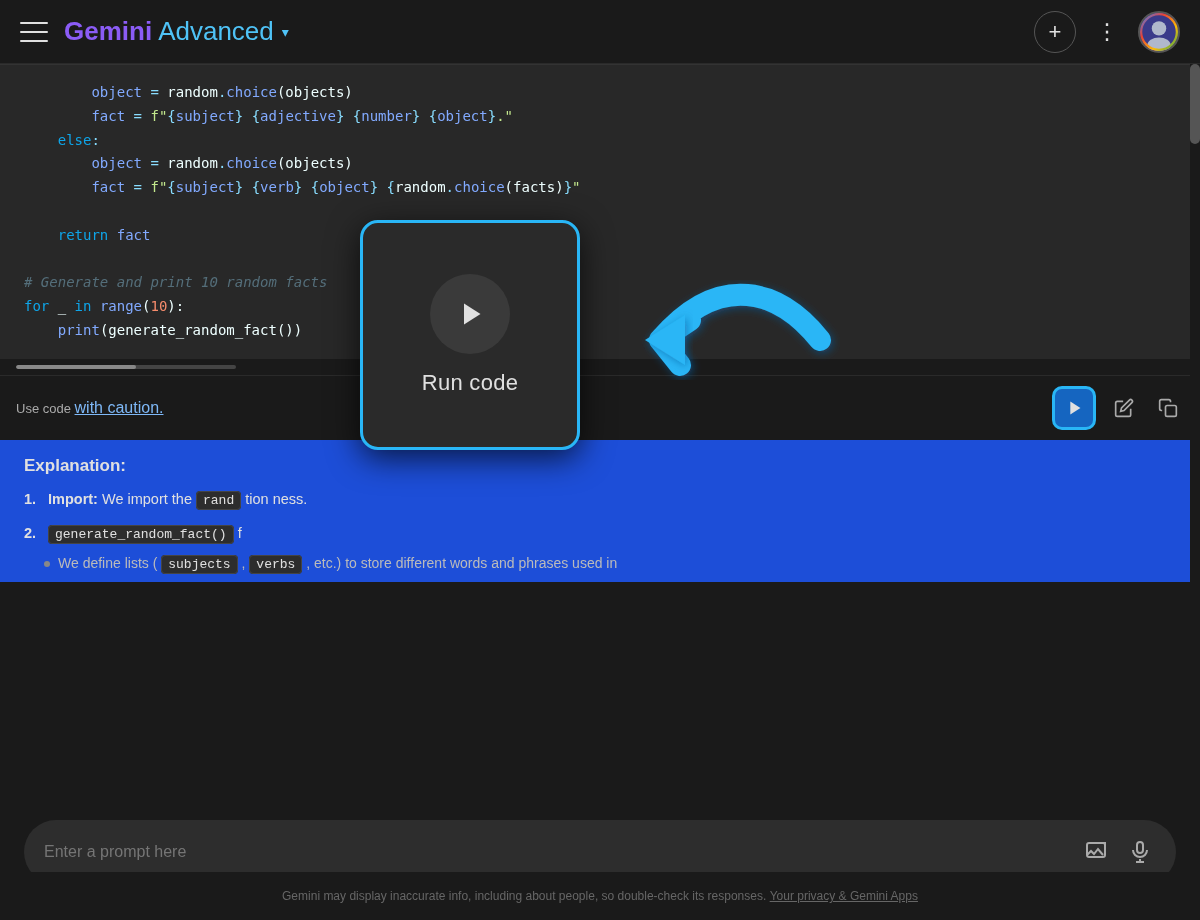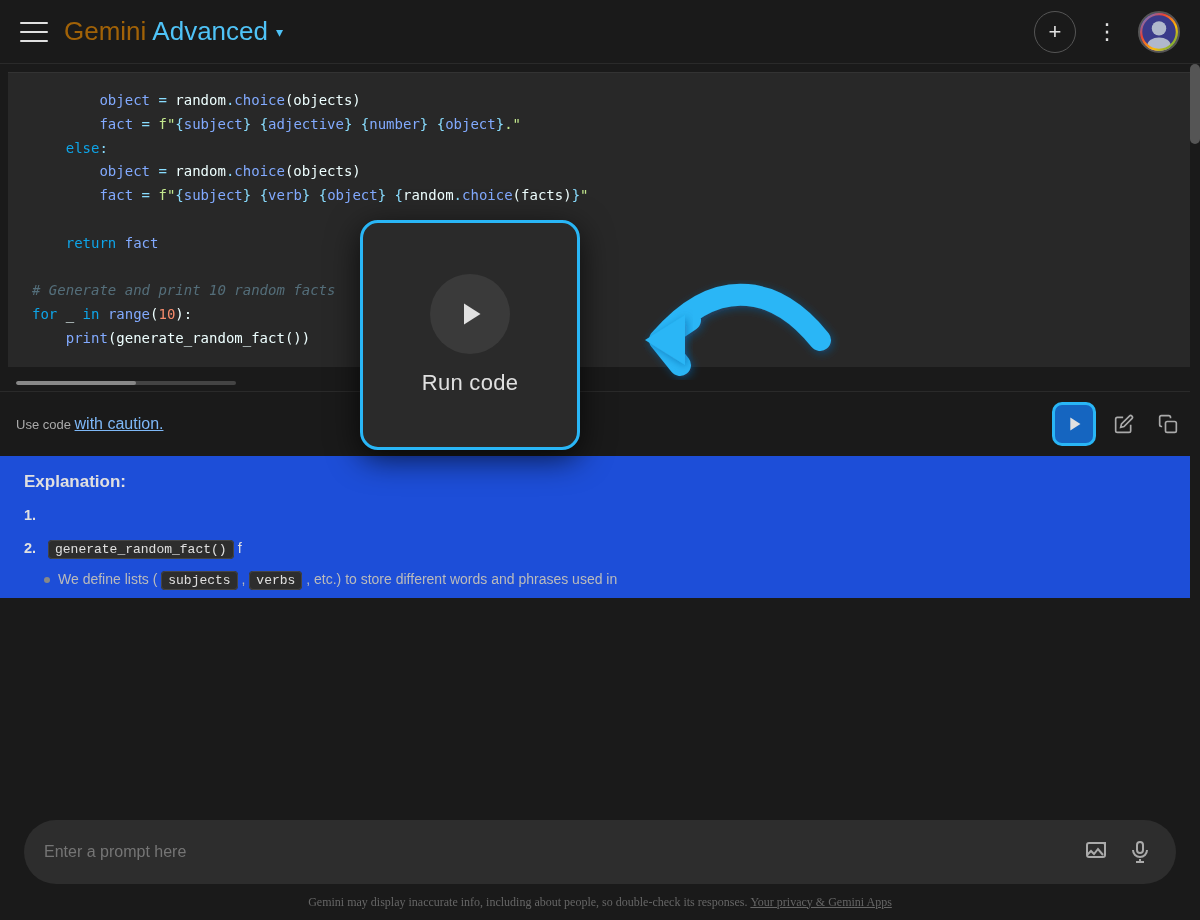--- a/index.html
+++ b/index.html
@@ -40,22 +40,22 @@
       border-radius: 2px;
     }
     .header-title {
       display: flex;
       align-items: center;
       gap: 6px;
       flex: 1;
     }
     .title-gemini {
       font-size: 26px;
-      font-weight: 400;
-      color: #a16207;
+      font-weight: 700;
+      color: #8b5cf6;
     }
     .title-advanced {
       font-size: 26px;
       font-weight: 500;
       color: #4fc3f7;
     }
     .title-chevron {
       font-size: 14px;
       color: #4fc3f7;
       margin-left: 2px;
@@ -107,21 +107,21 @@
     }
 
     .code-block {
       background: #282828;
       padding: 16px 24px;
       font-family: 'Courier New', 'Consolas', monospace;
       font-size: 14px;
       line-height: 1.7;
       color: #e0e0e0;
       overflow-x: hidden;
-      margin: 8px;
+      margin: 0;
       border-top: 1px solid #333;
     }
 
     .code-line { display: block; }
     .kw-purple { color: #0ea5e9; }
     .kw-blue { color: #82aaff; }
     .kw-orange { color: #f78c6c; }
     .kw-cyan { color: #89ddff; }
     .kw-white { color: #eeffff; }
     .kw-comment { color: #546e7a; font-style: italic; }
@@ -292,28 +292,27 @@
       align-items: center;
       padding: 4px;
     }
 
     
     .footer-disclaimer {
       position: fixed;
       bottom: 0;
       left: 0;
       right: 0;
-      height: 36px;
+      height: 48px;
       display: flex;
       align-items: center;
       justify-content: center;
       font-size: 12px;
       color: #666;
       background: #1a1a1a;
-      font-family: Liberation Serif, serif;
     }
     .footer-disclaimer a {
       color: #666;
       text-decoration: underline;
     }
 
     
     .run-code-popup {
       position: absolute;
       left: 360px;
@@ -467,20 +466,27 @@
       </svg>
     </button>
   </div>
 </div>
 
 <div class="explanation-area">
   <div class="explanation-heading">Explanation:</div>
   <ul class="explanation-list">
     <li>
       <span class="list-number bold-label">1.</span>
+      <span>
+        <span class="bold-label">Import:</span>
+        <span> We import the </span>
+        <span class="inline-code">rand</span>
+        <span> tion </span>
+        <span>ness.</span>
+      </span>
     </li>
     <li>
       <span class="list-number bold-label">2.</span>
       <span>
         <span class="inline-code">generate_random_fact()</span>
         <span> f</span>
       </span>
     </li>
   </ul>
   <div class="explanation-bullet">

